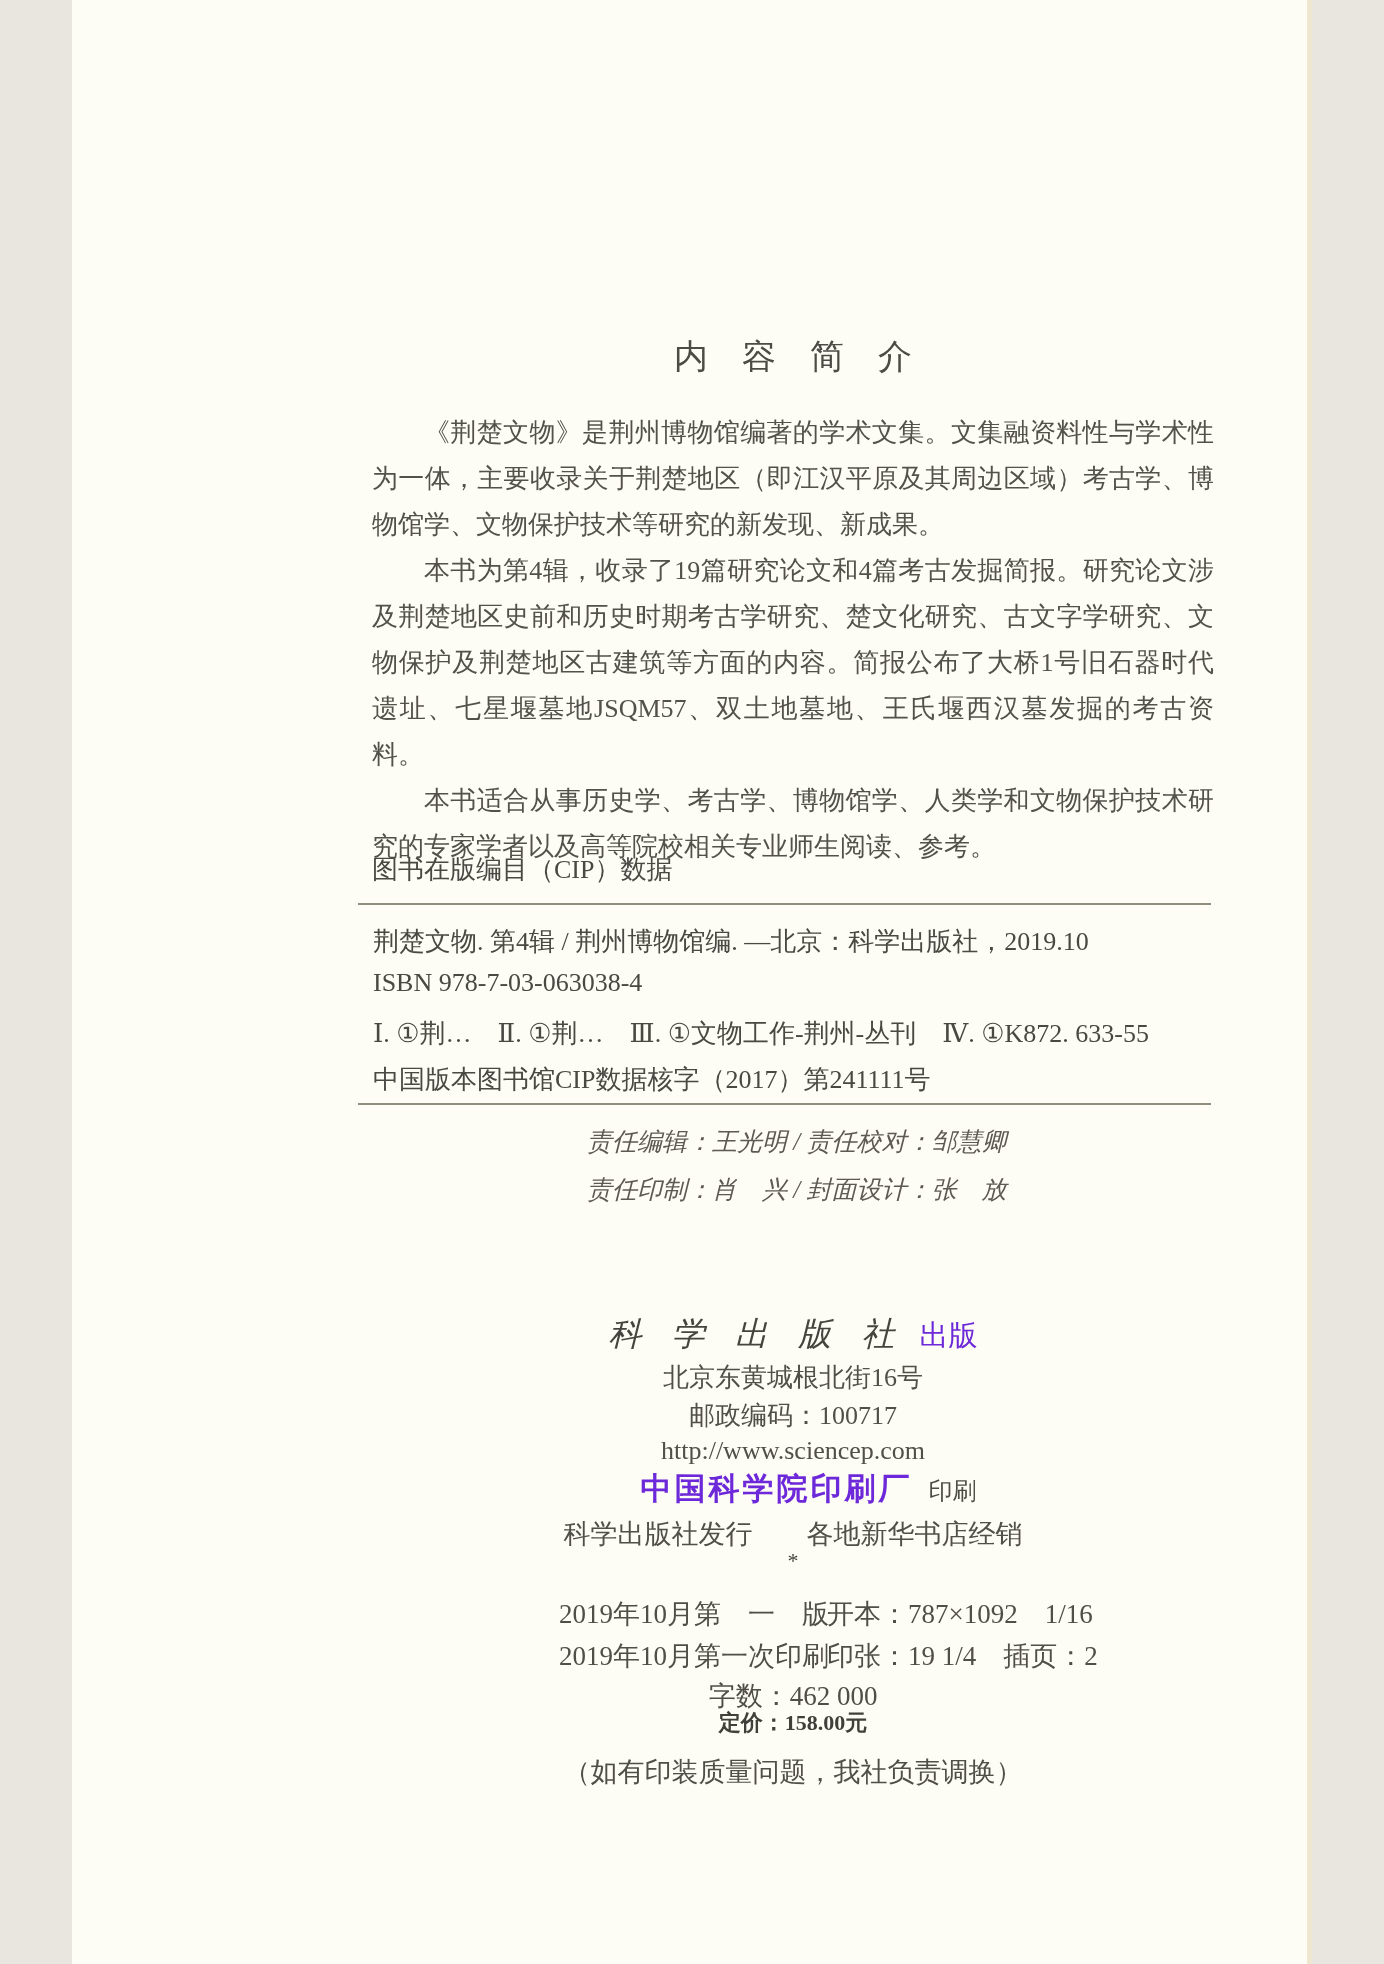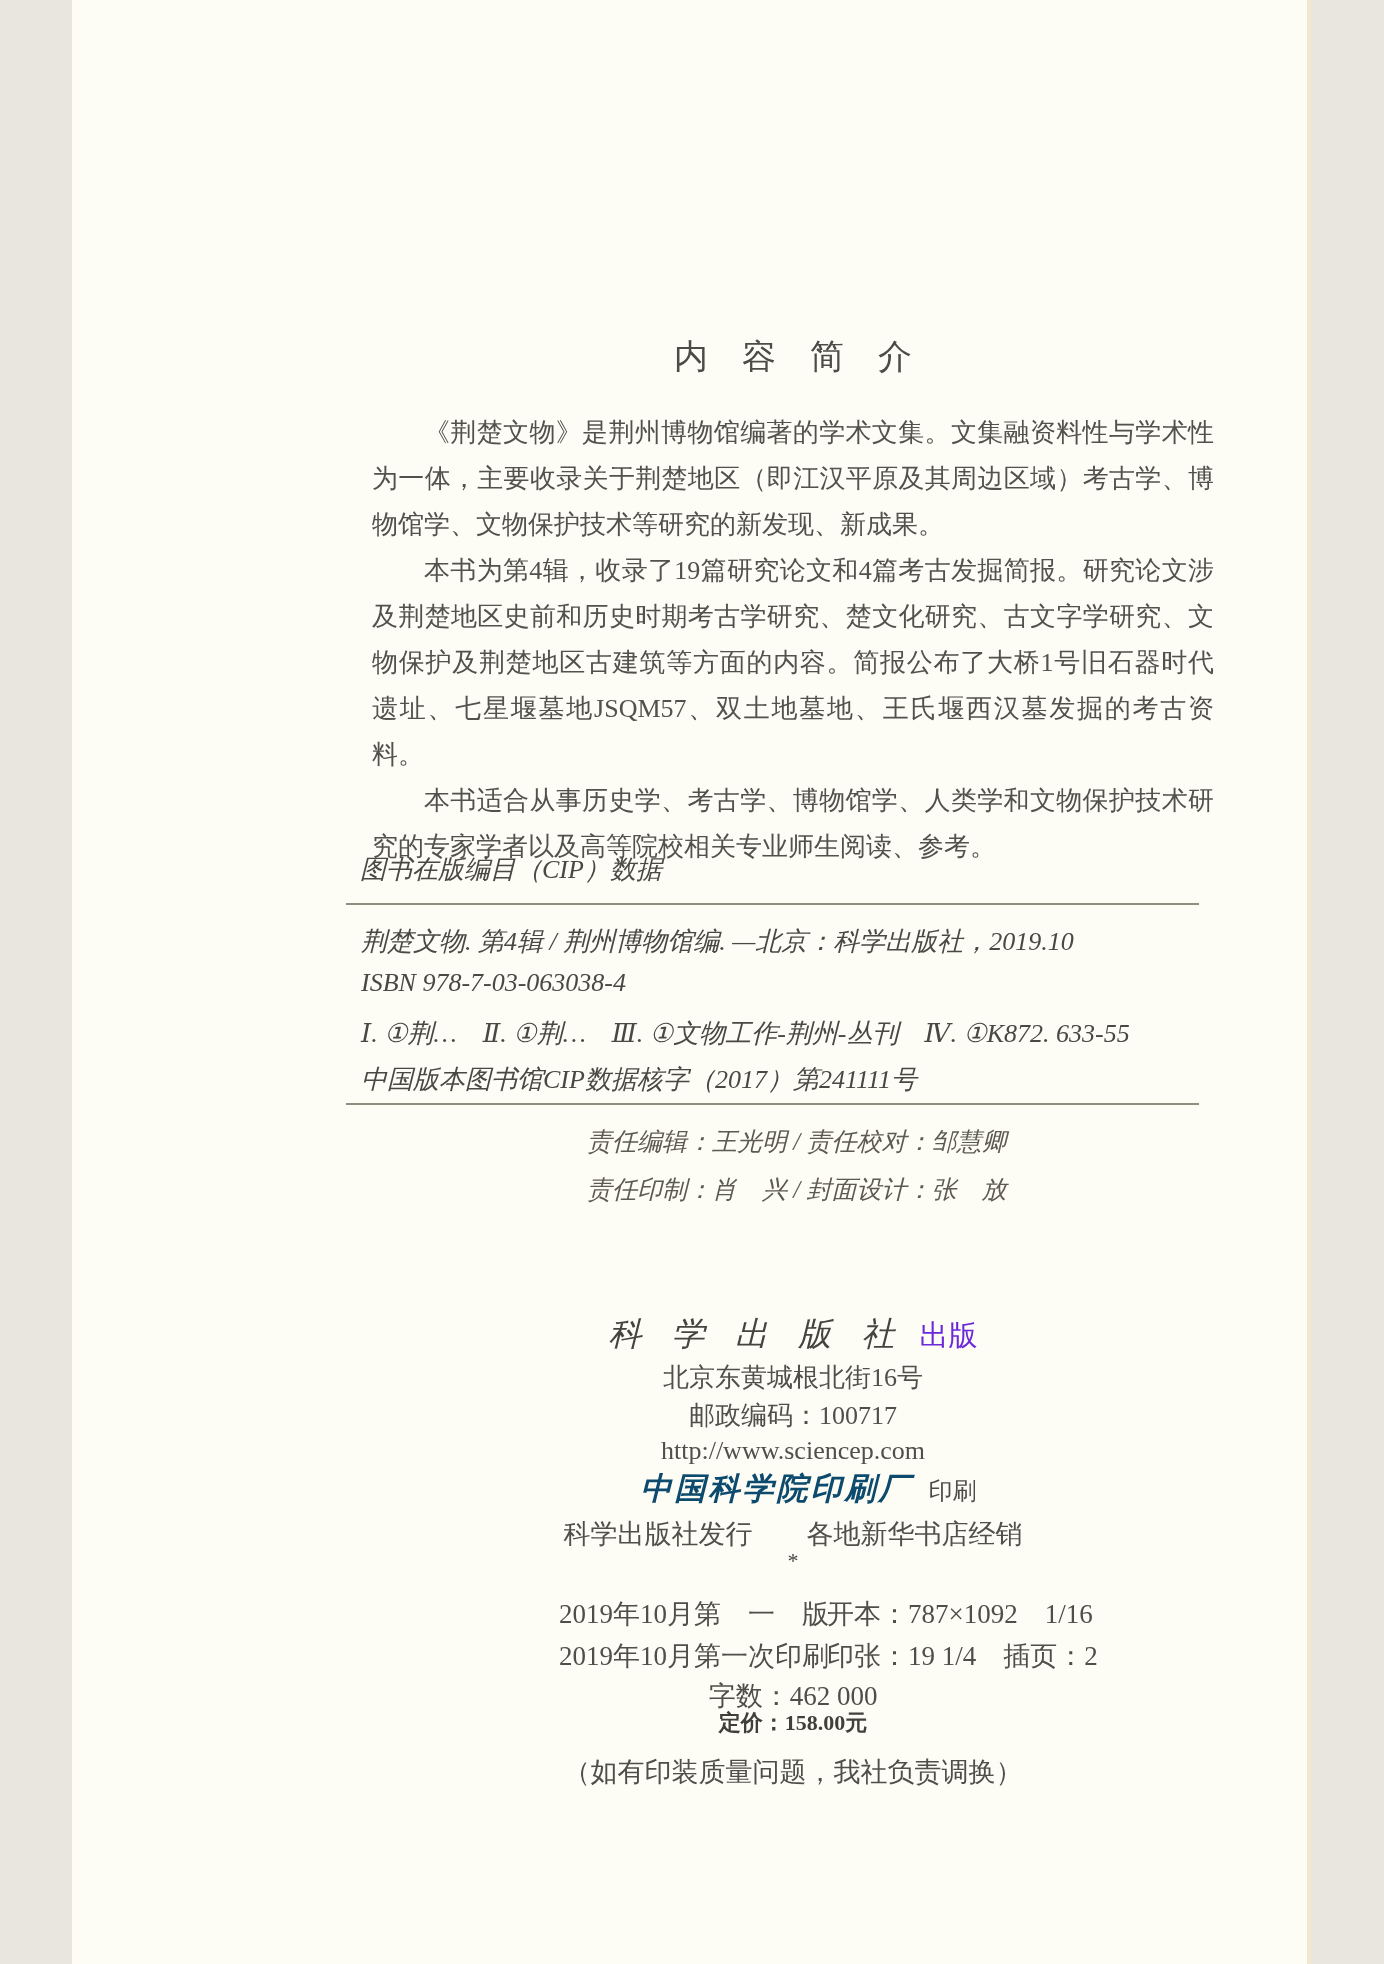--- a/index.html
+++ b/index.html
@@ -29,22 +29,22 @@
   .intro {
     position:absolute; left:300px; top:410px; width:842px;
   }
   .intro p {
     margin:0; font-size:26px; line-height:46px;
     text-align:justify; text-indent:2em; color:#53514b;
   }
 
   
   .cip {
-    position:absolute; left:274px; top:850px; width:853px; height:258px;
-    font-size:26px; color:#494843;font-style:italic;
+    position:absolute; left:286px; top:850px; width:853px; height:258px;
+    font-size:26px; color:#494843;
   }
   .cip > div { position:absolute; left:0; }
   .cip .cip-header   { top:2px;  left:14px; }
   .cip .rule-top     { top:53px;  width:853px; height:2px; background:#908c7e; }
   .cip .cip-entry    { top:74px;  left:15px; }
   .cip .cip-isbn     { top:118px; left:15px; }
   .cip .cip-class    { top:166px; left:15px; }
   .cip .cip-registry { top:212px; left:15px; }
   .cip .rule-bottom  { top:253px; width:853px; height:2px; background:#908c7e; }
 
@@ -64,22 +64,22 @@
   .imprint-script {
     font-weight:normal; font-style:italic; font-size:33px;
     letter-spacing:11px; color:#45443f;
   }
   .imprint-suffix { font-size:29px; margin-left:10px; color:#6d28d9; }
   .pub-address   { top:50px;  font-size:26px; }
   .pub-postcode  { top:88px;  font-size:26px; }
   .pub-website   { top:126px; font-size:26px; }
   .pub-printer   { top:158px; }
   .printer-script {
-    font-weight:bold; font-style:italic; font-size:31px;
-    letter-spacing:3px; color:#0c4a6e;margin-left:31px;
+    font-weight:bold; font-size:31px;
+    letter-spacing:3px; color:#6d28d9;margin-left:31px;
   }
   .printer-suffix { font-size:24px; margin-left:12px; color:#4c4b45; }
   .pub-dist      { top:206px; font-size:27px; }
   .pub-star      { top:238px; font-size:22px; color:#45443f; }
 
   
   .printrun {
     position:absolute; left:300px; top:1590px; width:842px; height:230px;
     font-size:27px; color:#504e48;
   }

